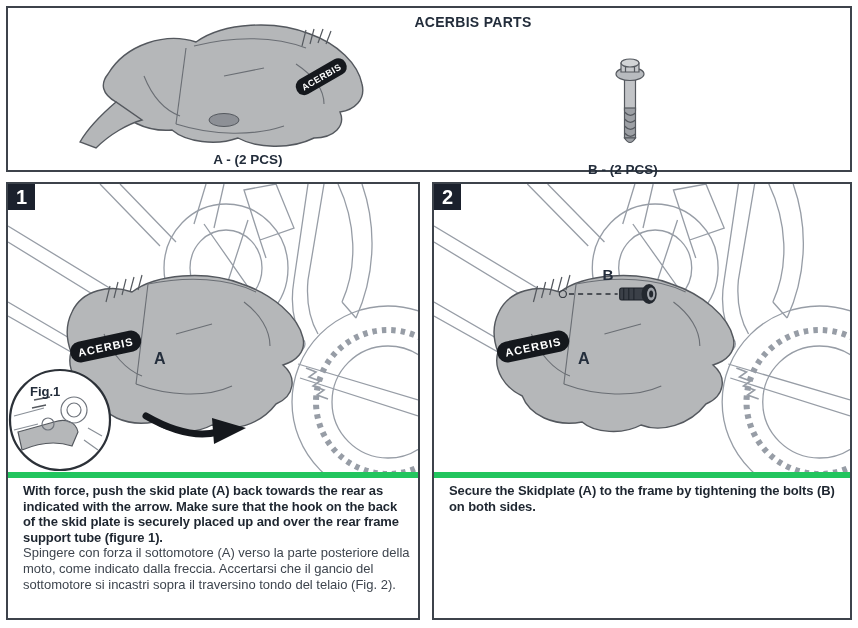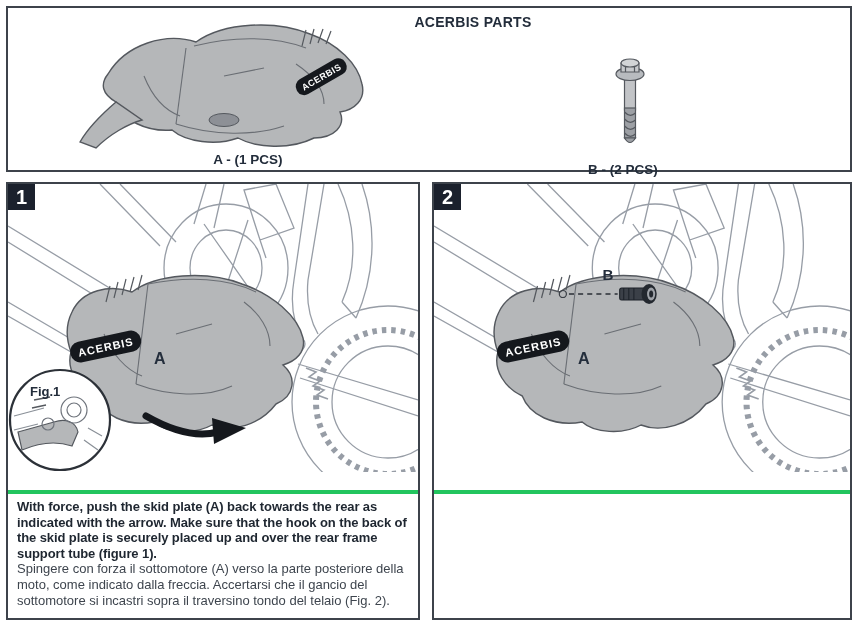--- a/index.html
+++ b/index.html
@@ -19,21 +19,21 @@
 
   
   .panel{position:absolute;top:182px;height:438px;border:2px solid #3d434b;
          background:#fff;display:flex;flex-direction:column;box-sizing:border-box;}
   .panel-1{left:6px;width:414px;}
   .panel-2{left:432px;width:420px;}
   .illustration{position:relative;height:288px;overflow:hidden;flex:none;}
   .step-badge{position:absolute;left:0;top:0;width:27px;height:26px;background:#1b212d;
               color:#fff;font-size:20px;font-weight:bold;display:flex;align-items:center;
               justify-content:center;z-index:3;}
-  .instructions{border-top:4px solid #22c55e;flex:1;padding:5px 8px 0 9px;margin-top:18px;}
+  .instructions{border-top:6px solid #22c55e;flex:1;padding:5px 8px 0 15px;}
   .instructions p{margin:0;font-size:13px;line-height:15.6px;}
   .en{font-weight:bold;color:#1e2630;letter-spacing:-0.1px;}
   .it{color:#3e454e;margin-top:1px;}
   svg text{font-family:"Liberation Sans",sans-serif;}
 </style>
 </head>
 <body>
 
 <div class="page">
 
@@ -75,21 +75,21 @@
         <path d="M24.5,70 q5.5,6 11,1" fill="none"></path>
         <path d="M24.5,77 q5.5,6 11,1" fill="none"></path>
         <path d="M24.5,82 q5.5,9 11,0 Z" fill="#9da0a5"></path>
         <ellipse cx="30" cy="18" rx="14" ry="6.5" fill="#b8bbbf"></ellipse>
         <path d="M21,7 h18 v9 h-18 Z" fill="#c6c8cb"></path>
         <path d="M25.5,7 v9 M34.5,7 v9" fill="none"></path>
         <ellipse cx="30" cy="7" rx="9" ry="4" fill="#d2d4d6"></ellipse>
       </g>
     </svg>
 
-    <div class="part-label label-a">A - (1 PCS)</div>
+    <div class="part-label label-a">A - (2 PCS)</div>
     <div class="part-label label-b">B - (2 PCS)</div>
   </section>
 
   <section class="panel panel-1">
     <div class="illustration">
       <div class="step-badge">1</div>
       <svg width="410" height="288" viewBox="0 0 410 288">
 
         <g fill="none" stroke="#979da6" stroke-width="1.3">
           <path d="M0,58 L146,148 M0,42 L154,136 M0,118 L92,172 M0,132 L84,180"></path>
@@ -219,16 +219,17 @@
             <path d="M187,104 v12 M192,104 v12 M197,104 v12" stroke="#1c2128" stroke-width="1" fill="none"></path>
             <ellipse cx="212" cy="110" rx="7.5" ry="10" fill="#23282f"></ellipse>
             <ellipse cx="214" cy="110" rx="4" ry="6.5" fill="#9ea2a8"></ellipse>
             <ellipse cx="214" cy="110" rx="2" ry="3.5" fill="#23282f"></ellipse>
           </g>
           <text x="166" y="96" font-size="15" font-weight="bold" fill="#242e3c">B</text>
         </g>
       </svg>
     </div>
     <div class="instructions">
+      <p class="en">Secure the Skidplate (A) to the frame by tightening the bolts (B) on both sides.</p>
     </div>
   </section>
 
 </div>
 
 </body></html>

